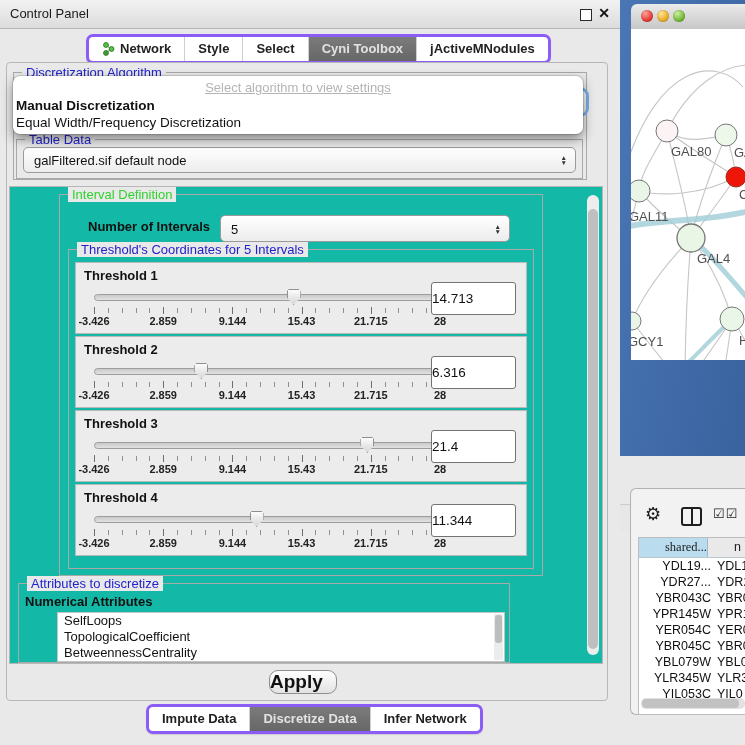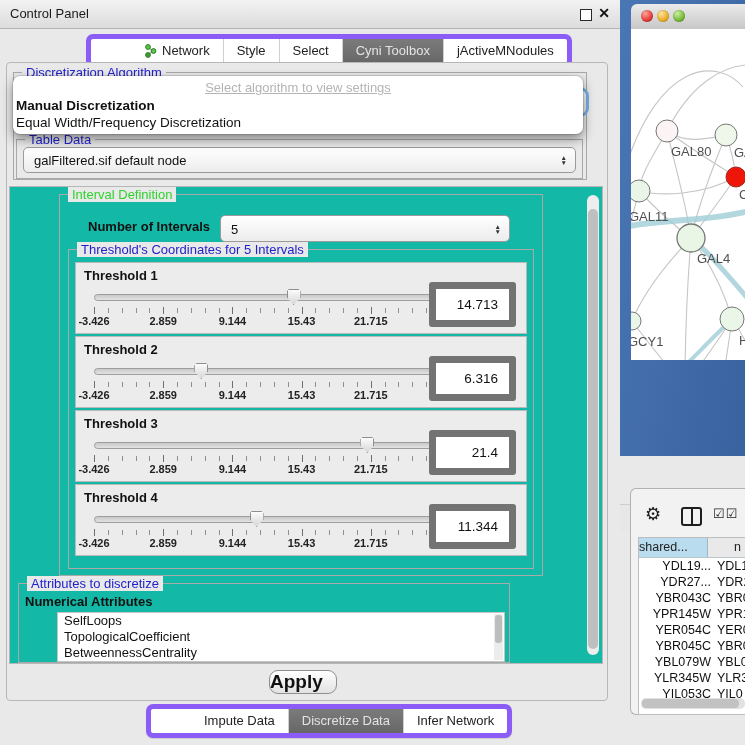--- a/index.html
+++ b/index.html
@@ -7,23 +7,23 @@
   .screen{position:relative;width:745px;height:745px;background:#e9e9e9;overflow:hidden;}
   .abs{position:absolute;}
 
   
   .titlebar{left:0;top:0;width:620px;height:28px;
     background:linear-gradient(#f2f2f2,#dcdcdc);border-bottom:1px solid #b5b5b5;}
   .titlebar .ttl{left:10px;top:6px;font-size:13px;color:#1b1b1b;}
   .float-btn{right:28px;top:9px;width:10px;height:10px;border:1.5px solid #2a2a2a;background:#fff;}
   .close-btn{right:10px;top:5px;font-size:14px;font-weight:bold;color:#111;}
 
-  .seg{display:flex;border:5px solid #8b5cf6;border-radius:7px;overflow:hidden;
-    background:#fff;height:24px;font-size:13px;font-weight:normal;color:#222;
-    box-shadow:0 1px 1px rgba(0,0,0,.12);padding-left:40px;}
+  .seg{display:flex;border:3px solid #8b5cf6;border-radius:7px;overflow:hidden;
+    background:#fff;height:24px;font-size:13px;font-weight:bold;color:#222;
+    box-shadow:0 1px 1px rgba(0,0,0,.12);}
   .seg .it{padding:0 13px;line-height:24px;border-left:1px solid #cfcfcf;white-space:nowrap;
     display:flex;align-items:center;gap:5px;}
   .seg .it:first-child{border-left:none;}
   .seg .it.sel{background:linear-gradient(#7b7b7b,#676767);color:#e3e3e3;}
   .topseg{left:86px;top:34px;}
   .botseg{left:146px;top:704px;}
 
   .outer-panel{left:6px;top:62px;width:600px;height:637px;border:1px solid #b7b7b7;
     border-radius:4px;background:#e9e9e9;}
 
@@ -69,22 +69,22 @@
   .t-track{left:0;right:0;top:5px;height:5px;border:1px solid #9d9d9d;border-radius:4px;
     background:linear-gradient(#c9c9c9,#e2e2e2);}
   .t-thumb{top:0;width:14px;height:16px;margin-left:-7px;
     background:linear-gradient(#fefefe,#d5d5d5);
     clip-path:polygon(15% 0,85% 0,100% 15%,100% 52%,50% 100%,0 52%,0 15%);
     box-shadow:inset 0 0 0 1px #8f8f8f;}
   .t-ticks{left:0;right:0;top:19px;height:5px;
     background:repeating-linear-gradient(90deg,#8f8f8f 0,#8f8f8f 1px,transparent 1px,transparent 4%);}
   .t-maj{top:18px;width:1px;height:7px;background:#6f6f6f;}
   .t-ticklab{top:26px;font-size:11px;font-weight:bold;color:#222;transform:translateX(-50%);white-space:nowrap;}
-  .t-value{right:10px;top:19px;width:62px;height:31px;background:#fff;border:7px solid #737373;
-    border-radius:3px;font-size:13.5px;line-height:31px;text-align:right;padding-right:11px;color:#111;}
+  .t-value{right:10px;top:19px;width:62px;height:31px;background:#fff;border:1px solid #737373;
+    border-radius:3px;font-size:13.5px;line-height:31px;padding-right:21px;color:#111;}
 
   .attr-group{left:8px;top:396px;width:490px;height:78px;}
   .attr-sub{left:6px;top:10px;font-size:13px;font-weight:bold;color:#111;}
   .attr-list{left:38px;top:28px;width:446px;height:48px;background:#fff;border:1px solid #c4c4c4;
     overflow:hidden;}
   .attr-list .li{padding:1px 0 1px 6px;font-size:13px;color:#111;line-height:14px;}
   .lscroll{right:1px;top:1px;width:9px;height:46px;background:#ececec;}
   .lscroll .lthumb{left:1px;top:1px;width:7px;height:28px;background:#bdbdbd;border-radius:3px;}
 
   .apply-btn{left:269px;top:670px;width:66px;height:22px;border:1px solid #8f8f8f;border-radius:9px;
@@ -110,21 +110,21 @@
   .tp-body{left:630px;top:488px;width:115px;height:225px;border:1px solid #b2b2b2;border-right:none;
     border-radius:6px 0 0 6px;background:#f2f2f2;}
   .gear{left:14px;top:16px;font-size:18px;color:#1e1e1e;line-height:18px;}
   .colicon{left:50px;top:18px;width:17px;height:15px;border:2px solid #1e1e1e;border-radius:3px;}
   .colicon .mid{position:absolute;left:50%;top:0;bottom:0;width:2px;margin-left:-1px;background:#1e1e1e;}
   .checks{left:82px;top:17px;font-size:13px;color:#1e1e1e;letter-spacing:1px;}
 
   .tp-table{left:7px;top:48px;width:108px;height:176px;background:#fff;
     border:1px solid #bdbdbd;border-right:none;overflow:hidden;}
   .tp-hrow{display:flex;height:19px;border-bottom:1px solid #b9c6cc;font-size:12.5px;color:#222;}
-  .tp-hc1{width:68px;background:#b9ddee;border-right:1px solid #9fb9c6;text-align:left;line-height:19px;}
+  .tp-hc1{width:68px;background:#b9ddee;border-right:1px solid #9fb9c6;text-align:right;line-height:19px;font-family:Liberation Serif, serif;}
   .tp-hc2{flex:1;background:#e9e9e9;line-height:19px;padding-left:26px;}
   .tp-row{display:flex;height:16px;font-size:12.5px;color:#111;}
   .tp-c1{width:68px;padding-left:4px;line-height:16px;white-space:nowrap;overflow:hidden;text-align:right;}
   .tp-c2{flex:1;padding-left:6px;line-height:16px;white-space:nowrap;overflow:hidden;}
   .hscroll{left:2px;bottom:5px;width:104px;height:11px;background:#e2e2e2;border-radius:5px;}
   .hscroll .hthumb{left:1px;top:1px;width:97px;height:9px;background:#c2c2c2;border-radius:4px;}
 
   .neticon{width:13px;height:14px;}
 </style>
 </head>

